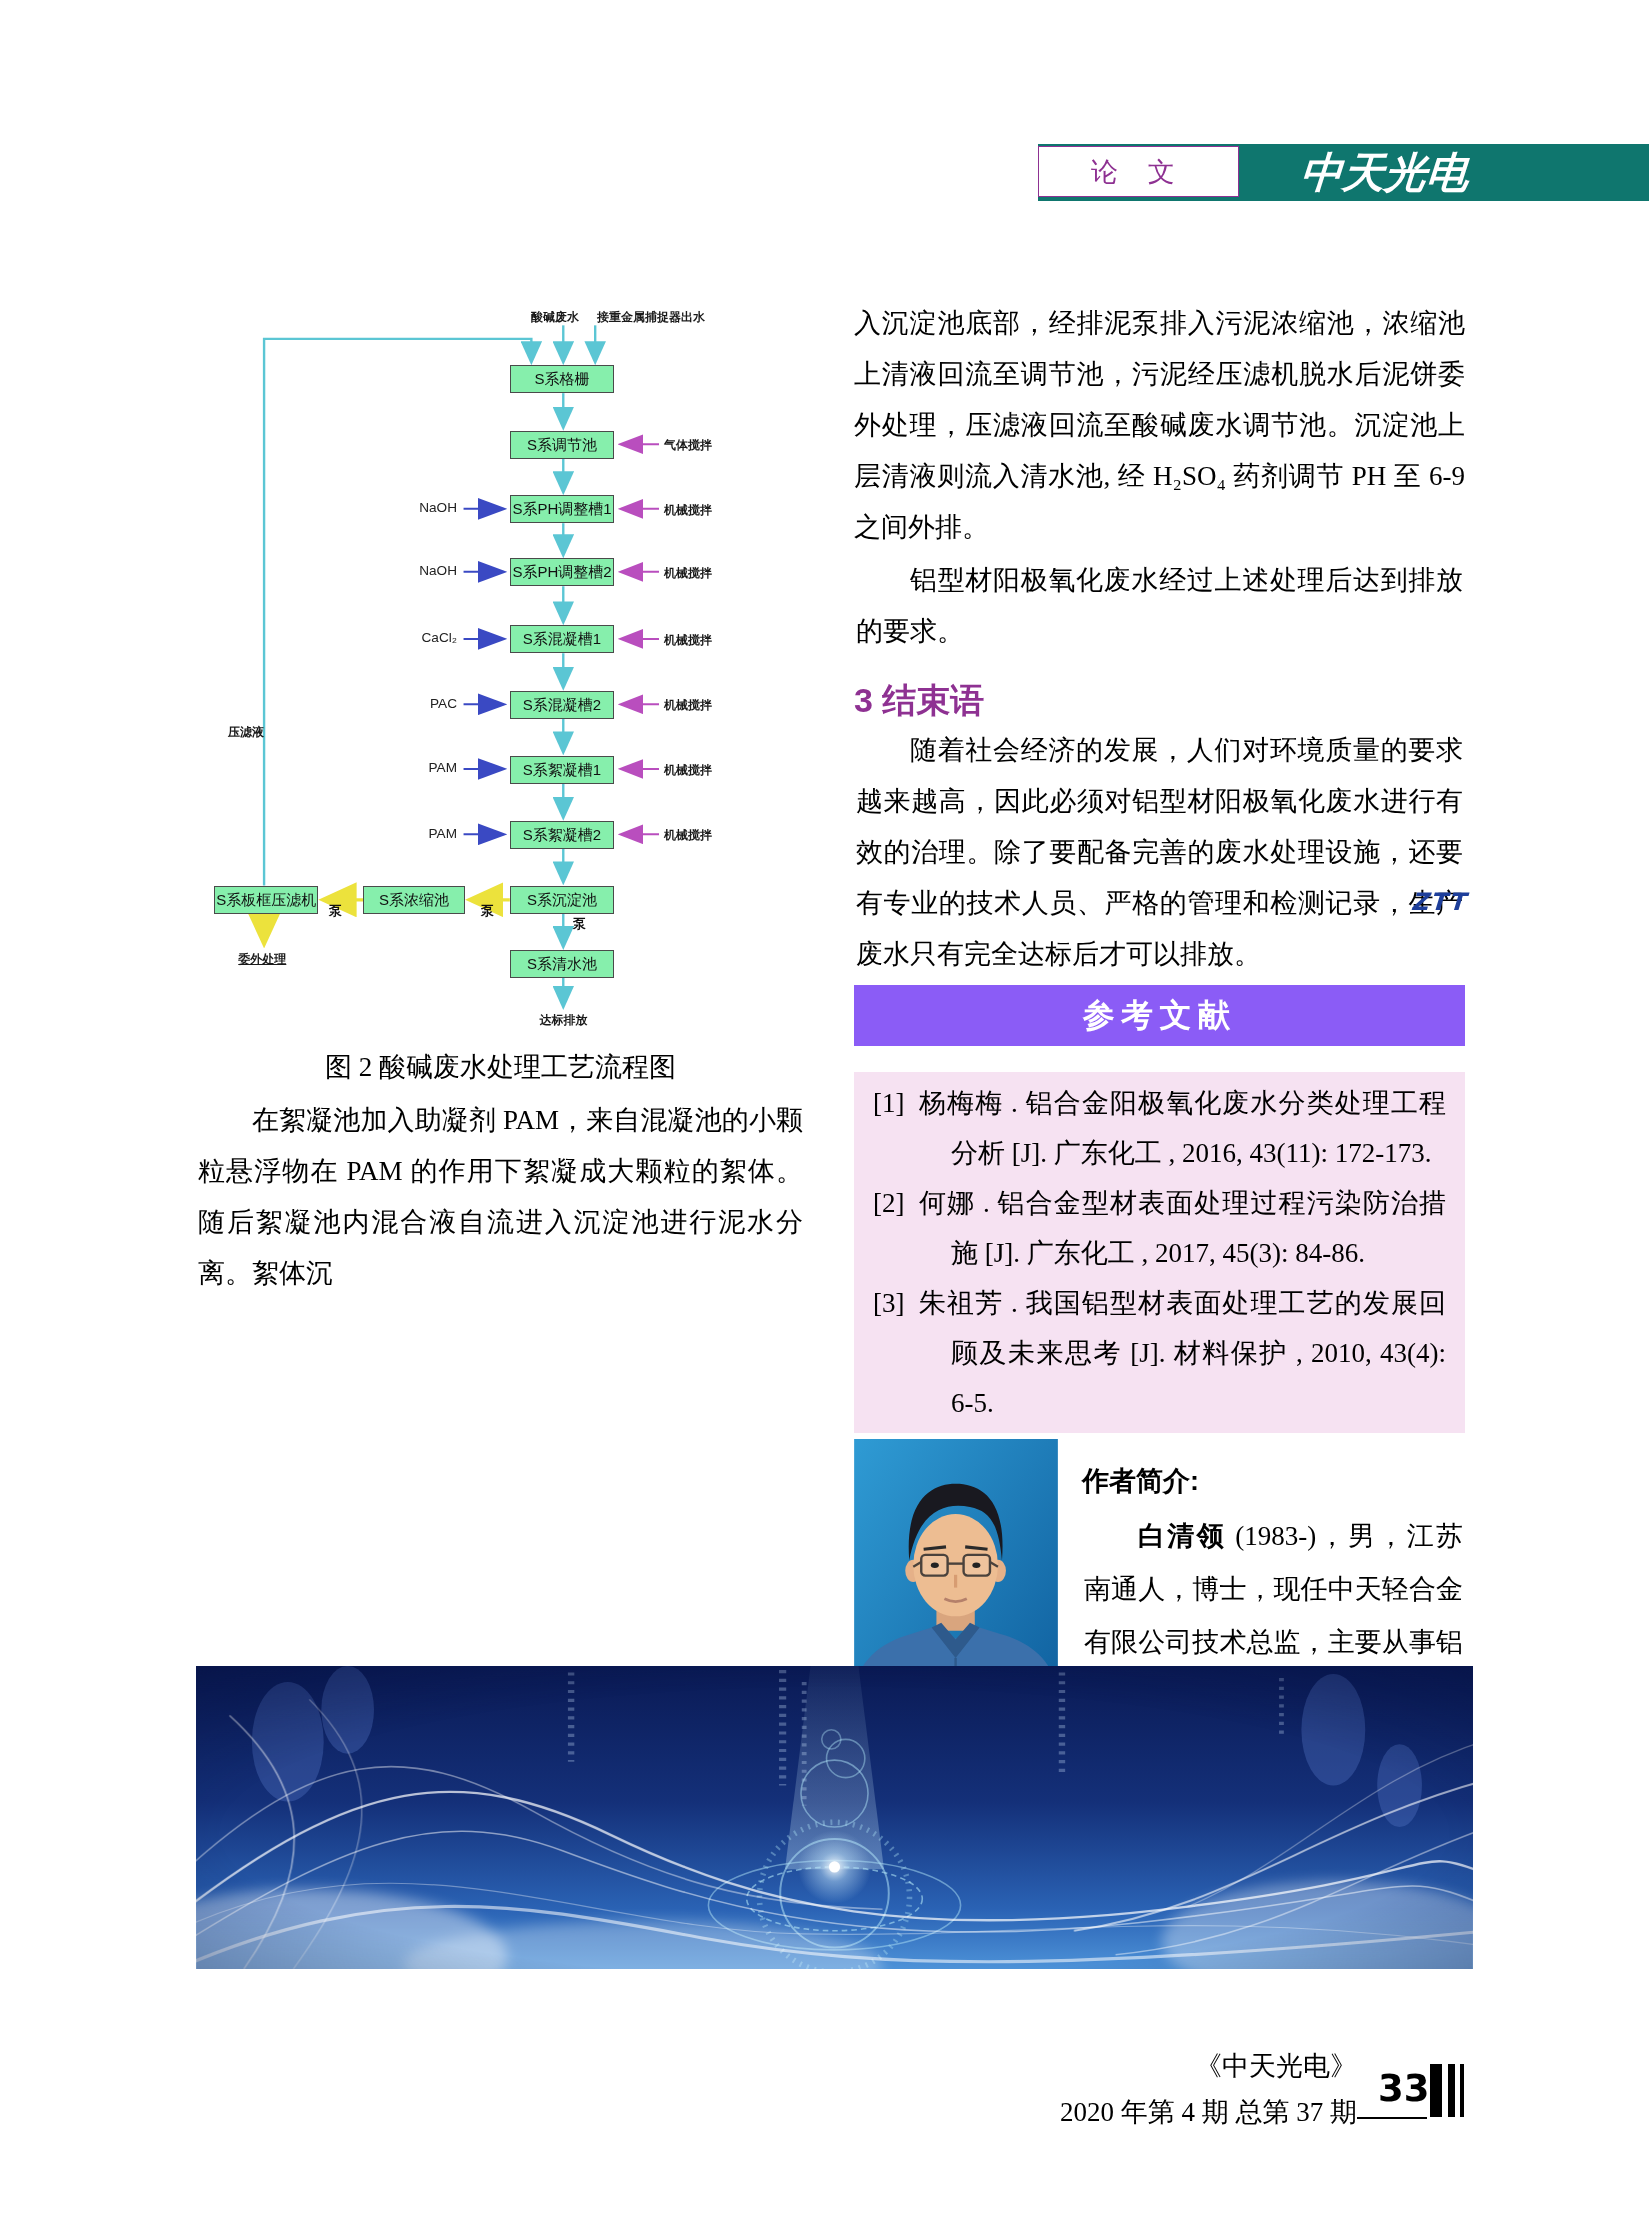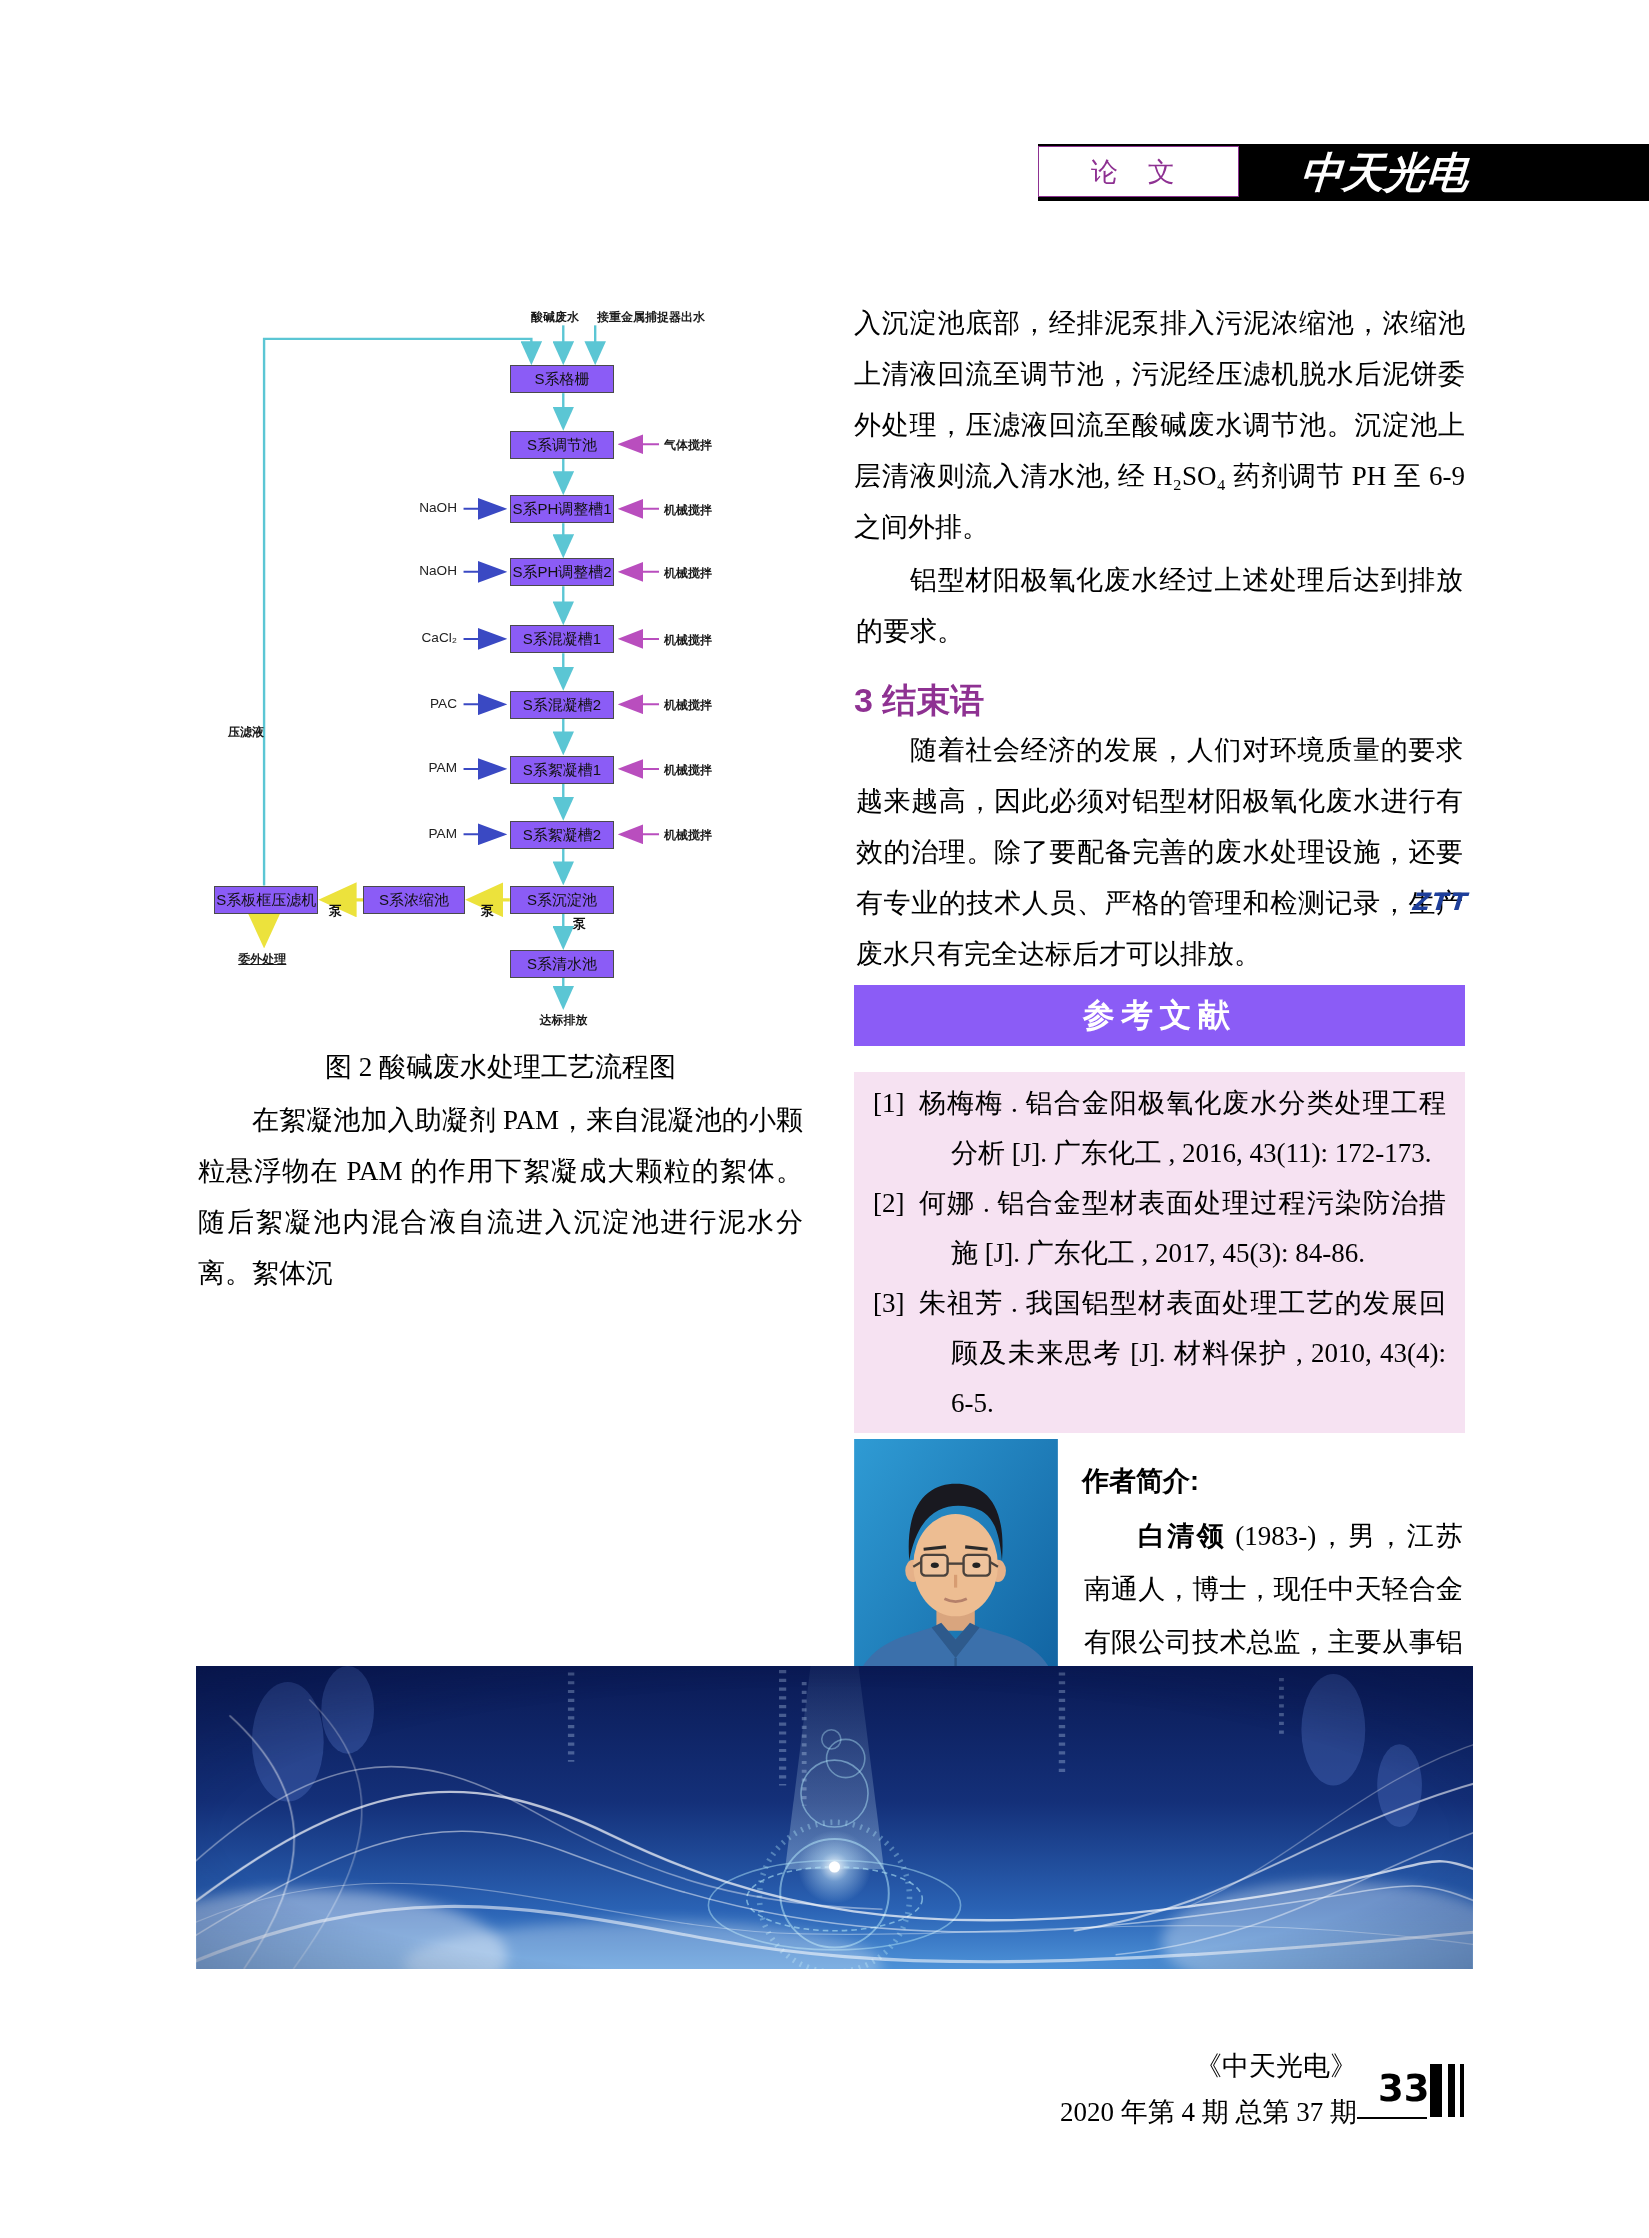--- a/index.html
+++ b/index.html
@@ -1,32 +1,32 @@
 <!DOCTYPE html>
 <html style="font-size:12.8px"><head>
 <meta charset="utf-8">
 <style>
   html,body{margin:0;padding:0;}
   body{width:1650px;height:2239px;position:relative;background:#ffffff;
        font-family:"Liberation Serif","DejaVu Serif",serif;color:#000;}
   [data-name]{box-sizing:border-box;}
 
   
-  .banner{position:absolute;left:1038px;top:144px;width:612px;height:57px;background:#000000;}
+  .banner{position:absolute;left:1038px;top:144px;width:612px;height:57px;background:#0f766e;}
   .tagbox{position:absolute;left:0;top:2.4px;width:201px;height:51px;background:#fff;
           border:1.6px solid #8E3192;color:#8E3192;font-size:27px;letter-spacing:11.2px;
           display:flex;align-items:center;justify-content:center;font-family:"Liberation Sans",sans-serif;}
   .brand{position:absolute;left:215px;top:0;width:263px;height:57px;color:#fff;font-size:42px;
          font-weight:bold;font-style:italic;display:flex;align-items:center;justify-content:center;
          transform:skewX(-4deg);font-family:"DejaVu Serif",serif;}
 
   
   .flow{position:absolute;left:192px;top:303px;width:575px;height:738px;font-family:"Liberation Sans","DejaVu Sans",sans-serif;}
   .flow svg{position:absolute;left:0;top:0;z-index:1;}
-  .fbox{position:absolute;width:104px;height:28px;border:1.6px solid #4a4a4a;background:#8b5cf6;z-index:2;
+  .fbox{position:absolute;width:104px;height:28px;border:1.6px solid #4a4a4a;background:#86efac;z-index:2;
         font-size:15px;color:#111;display:flex;align-items:center;justify-content:center;white-space:nowrap;}
   .flabel{position:absolute;font-size:12px;color:#1a1a1a;z-index:2;white-space:nowrap;font-weight:bold;}
   .freag{position:absolute;font-size:13.6px;color:#222;z-index:2;text-align:right;width:81px;left:184px;}
   .fstir{position:absolute;font-size:12px;color:#1a1a1a;z-index:2;left:472px;font-weight:bold;white-space:nowrap;}
   .fpump{position:absolute;font-size:12.8px;font-weight:bold;color:#111;z-index:3;}
 
   
   .colL{position:absolute;left:196px;top:1042px;width:609px;font-size:27px;line-height:51px;text-align:justify;}
   .colR{position:absolute;left:854px;top:298px;width:611px;font-size:27px;line-height:51px;text-align:justify;}
   .cap{text-align:center;font-size:27px;line-height:51px;}

